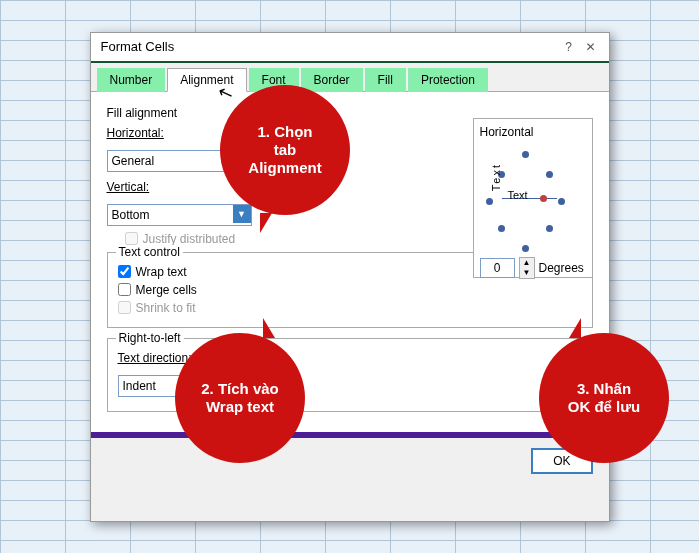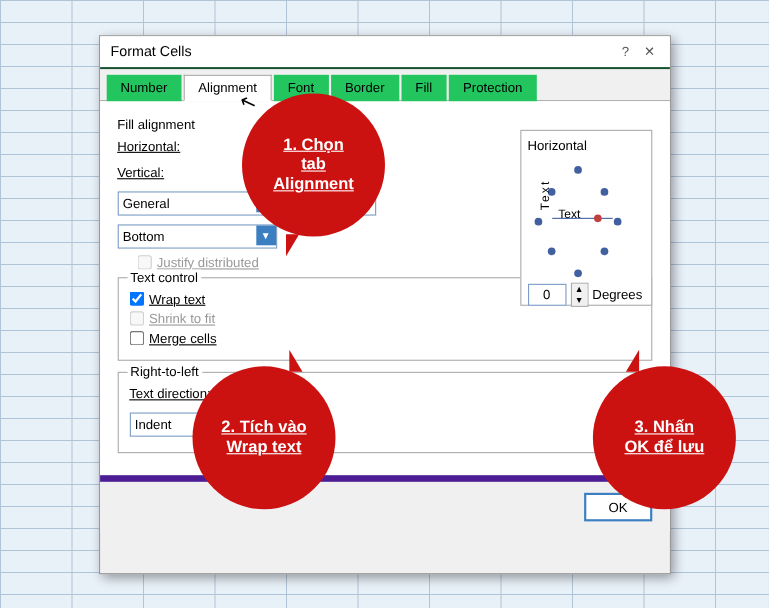--- a/index.html
+++ b/index.html
@@ -74,21 +74,21 @@
       border-bottom: 1px solid #aaa;
       padding: 0 6px;
       padding-top: 4px;
     }
     .tab {
       padding: 4px 12px;
       font-size: 12px;
       cursor: pointer;
       border: 1px solid transparent;
       border-bottom: none;
-      background: #22c55e;
+      background: #86efac;
       color: #000;
       margin-right: 2px;
       position: relative;
       top: 1px;
     }
     .tab.active {
       background: #fff;
       border: 1px solid #aaa;
       border-bottom: 1px solid #fff;
       z-index: 1;
@@ -164,21 +164,20 @@
       gap: 5px;
       margin-bottom: 4px;
     }
     .checkbox-row input[type="checkbox"] {
       width: 13px;
       height: 13px;
     }
     .checkbox-label {
       font-size: 12px;
       color: #000;
-      text-decoration: underline;
     }
     .checkbox-label.disabled {
       color: #999;
     }
     .group-box {
       border: 1px solid #aaa;
       padding: 8px 10px 8px 10px;
       margin-bottom: 10px;
       position: relative;
     }
@@ -294,21 +293,20 @@
       border-radius: 50%;
       color: white;
       font-size: 15px;
       font-weight: bold;
       display: flex;
       align-items: center;
       justify-content: center;
       text-align: center;
       z-index: 20;
       line-height: 1.2;
-      text-decoration: underline;
     }
     .bubble::after {
       content: '';
       position: absolute;
       border-style: solid;
     }
     .bubble-1 {
       width: 130px;
       height: 130px;
       top: 85px;
@@ -411,57 +409,57 @@
 
   <div class="dialog-body">
     <div class="main-layout">
       <div class="left-panel">
 
         <div class="section-label" style="margin-bottom:6px;">Fill alignment</div>
 
         <div class="field-row">
           <span class="field-label section-label underline">Horizontal:</span>
         </div>
-        <div class="field-row">
-          <span class="field-label section-label underline">Vertical:</span>
-        </div>
-
         <div class="field-row" style="margin-bottom:8px; gap:4px;">
           <div class="select-box" style="width:145px;">
             <span>General</span>
             <div class="select-arrow">▼</div>
           </div>
           <span class="indent-label" style="margin-left:8px;">Indent:</span>
           <input type="text" class="text-input" value="0" style="width: 38px;">
+        </div>
+
+        <div class="field-row">
+          <span class="field-label section-label underline">Vertical:</span>
         </div>
         <div class="field-row" style="margin-bottom:6px;">
           <div class="select-box" style="width:145px;">
             <span>Bottom</span>
             <div class="select-arrow">▼</div>
           </div>
         </div>
 
         <div class="justify-row">
           <input type="checkbox" disabled="" style="">
           <span class="checkbox-label disabled">Justify distributed</span>
         </div>
 
         <div class="group-box">
           <span class="group-box-title">Text control</span>
           <div class="checkbox-row" style="margin-top:4px;">
             <input type="checkbox" checked="" style="">
             <span class="checkbox-label">Wrap text</span>
           </div>
           <div class="checkbox-row">
+            <input type="checkbox" style="">
+            <span class="checkbox-label">Merge cells</span>
+          </div>
+          <div class="checkbox-row">
             <input type="checkbox" disabled="" style="">
             <span class="checkbox-label disabled">Shrink to fit</span>
-          </div>
-          <div class="checkbox-row">
-            <input type="checkbox" style="">
-            <span class="checkbox-label">Merge cells</span>
           </div>
         </div>
 
         <div class="group-box">
           <span class="group-box-title">Right-to-left</span>
           <div class="field-row" style="margin-top:4px;">
             <span class="section-label underline">Text direction:</span>
           </div>
           <div class="field-row">
             <div class="select-box" style="width:120px;">

